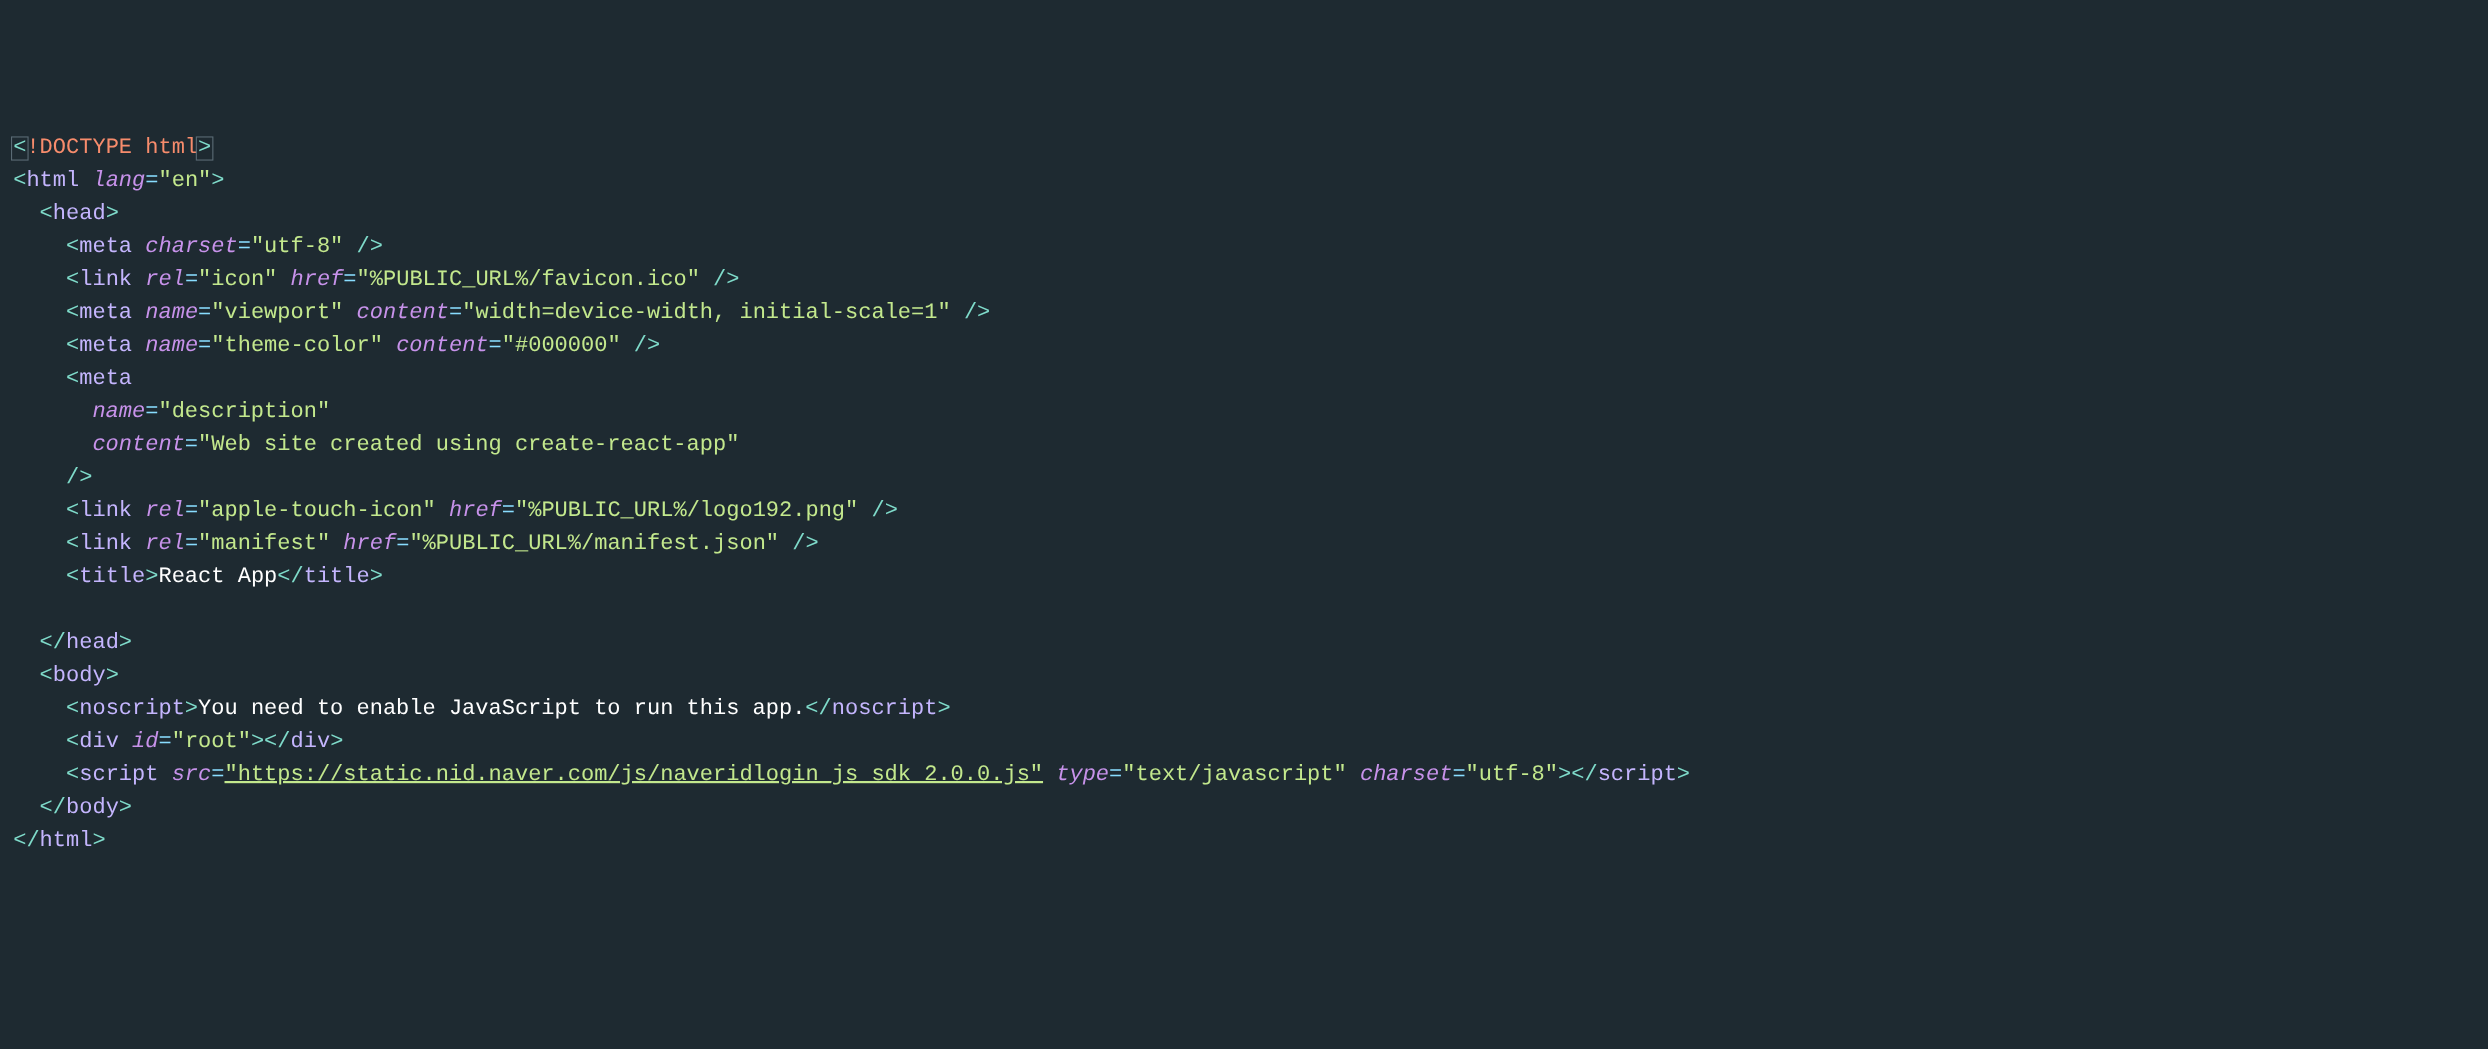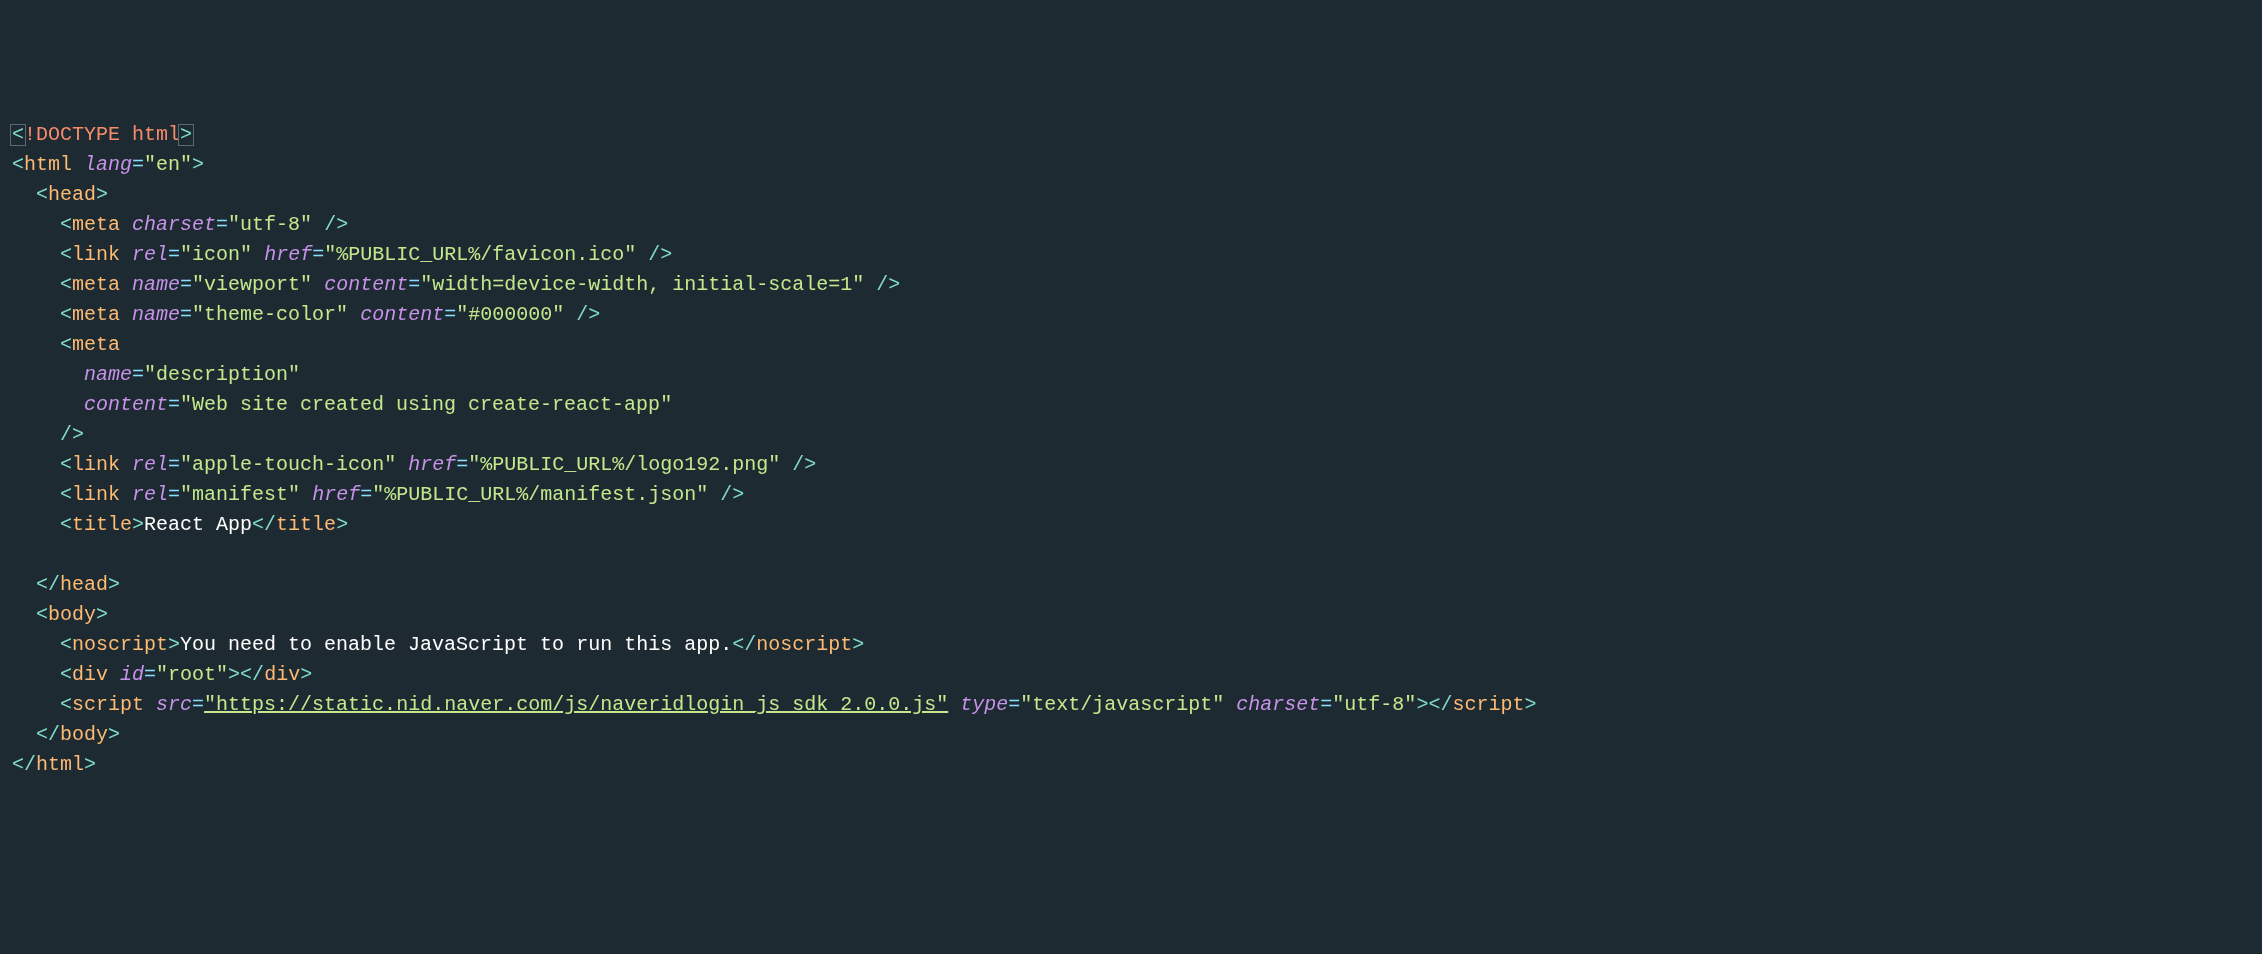--- a/index.html
+++ b/index.html
@@ -17,21 +17,21 @@
     padding: 0 8px;
   }
   .line {
     display: block;
     position: relative;
     padding-left: 4px;
     font-family: Liberation Mono, monospace;
   }
   .bracket { color: #7fdbca; }
   .decl { color: #f78c6c; }
-  .tag { color: #fdba74; }
+  .tag { color: #c4b5fd; }
   .attr { color: #c792ea; font-style: italic; }
   .eq { color: #89ddff; }
   .str { color: #c3e88d; }
   .text { color: #ffffff; }
   .cursor-border {
     border: 1px solid #5a6b75;
     display: inline-block;
     line-height: 1;
     padding: 0 1px;
     margin: 0 -2px;

